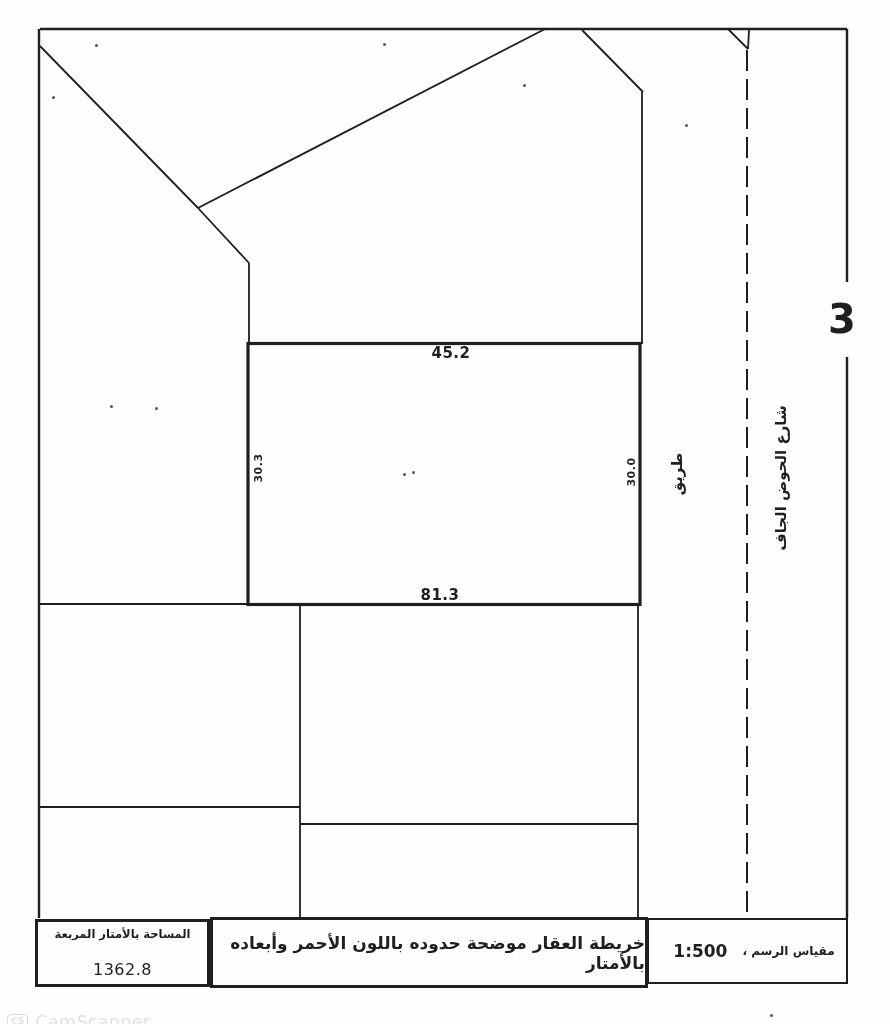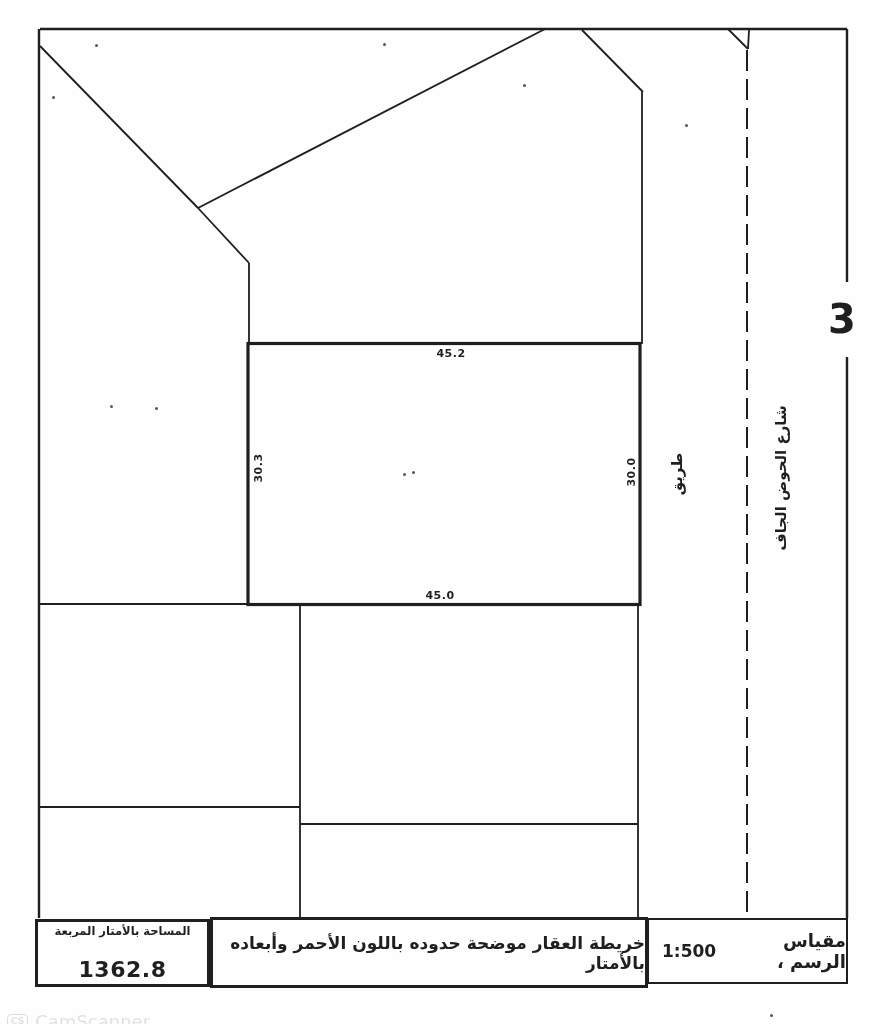--- a/index.html
+++ b/index.html
@@ -13,40 +13,40 @@
   svg.linework line { stroke:var(--ink); stroke-width:1.8; stroke-linecap:butt; }
   svg.linework line.border { stroke-width:2.4; }
   svg.linework line.dashed { stroke-width:2; stroke-dasharray:21 8; }
   svg.linework rect.parcel { fill:none; stroke:var(--ink); stroke-width:3.2; }
 
   .label {
     position:absolute; transform:translate(-50%,-50%);
     white-space:nowrap; font-weight:bold; color:var(--ink);
   }
   .rot { transform:translate(-50%,-50%) rotate(-90deg); }
-  .dim-h { font-size:11px; letter-spacing:0.5px; }
+  .dim-h { font-size:15px; letter-spacing:0.5px; }
   .dim-v { font-size:11px; letter-spacing:0.5px; }
   .road-lbl { font-size:15px; }
   .street-lbl { font-size:15px; }
   .block-num { font-size:40px; font-weight:bold; }
 
   .cell {
     position:absolute; border:3px solid var(--ink); background:transparent;
     display:flex; align-items:center; justify-content:center;
   }
   .cell-area { left:35px; top:919px; width:175px; height:68px;
     flex-direction:column; gap:19px; }
   .cell-area .hdr { font-size:11.5px; font-weight:bold; direction:rtl; }
-  .cell-area .val { font-size:22px; font-weight:700; letter-spacing:0.5px; }
+  .cell-area .val { font-size:16px; font-weight:400; letter-spacing:0.5px; }
   .cell-desc { left:210px; top:917px; width:438px; height:71px;
     font-size:17px; font-weight:bold; direction:rtl; }
   .cell-scale { left:647px; top:918px; width:201px; height:66px;
     border-width:2.5px; gap:15px; }
   .cell-scale .scale-val { font-size:17px; font-weight:600;margin-left:13px; }
-  .cell-scale .scale-lbl { font-size:18px; font-weight:bold; direction:rtl; }
+  .cell-scale .scale-lbl { font-size:12px; font-weight:bold; direction:rtl; }
 
   .speck { position:absolute; width:3px; height:3px; border-radius:50%;
     background:#2a2a2a; opacity:0.8; }
 
   .wm { position:absolute; left:7px; top:1011px; display:flex;
     align-items:center; gap:7px; opacity:0.13; }
   .wm-badge { border:1.5px solid #000; border-radius:4px; padding:2px 3px;
     font-size:9px; font-weight:bold; line-height:1; }
   .wm-text { font-size:18px; }
 </style>
@@ -77,21 +77,21 @@
     <line x1="39" y1="604" x2="249" y2="604"></line>
     <line x1="300" y1="605" x2="300" y2="918"></line>
     <line x1="39" y1="807" x2="300" y2="807"></line>
     <line x1="300" y1="824" x2="638" y2="824"></line>
     <line x1="638" y1="605" x2="638" y2="918"></line>
 
     <rect class="parcel" x="248" y="343.5" width="392" height="261"></rect>
   </svg>
 
   <div class="label dim-h" style="left:451px; top:353px;">45.2</div>
-  <div class="label dim-h" style="left:440px; top:595px;">45.0</div>
+  <div class="label dim-h" style="left:440px; top:595px;">81.3</div>
   <div class="label rot dim-v" style="left:258px; top:468px;">30.3</div>
   <div class="label rot dim-v" style="left:631px; top:472px;">30.0</div>
 
   <div class="label rot road-lbl" style="left:677px; top:474px;">طريق</div>
   <div class="label rot street-lbl" style="left:781px; top:478px;">شارع الحوض الجاف</div>
 
   <div class="label block-num" style="left:842px; top:319px;">3</div>
 
   <div class="cell cell-area">
     <div class="hdr">المساحة بالأمتار المربعة</div>

